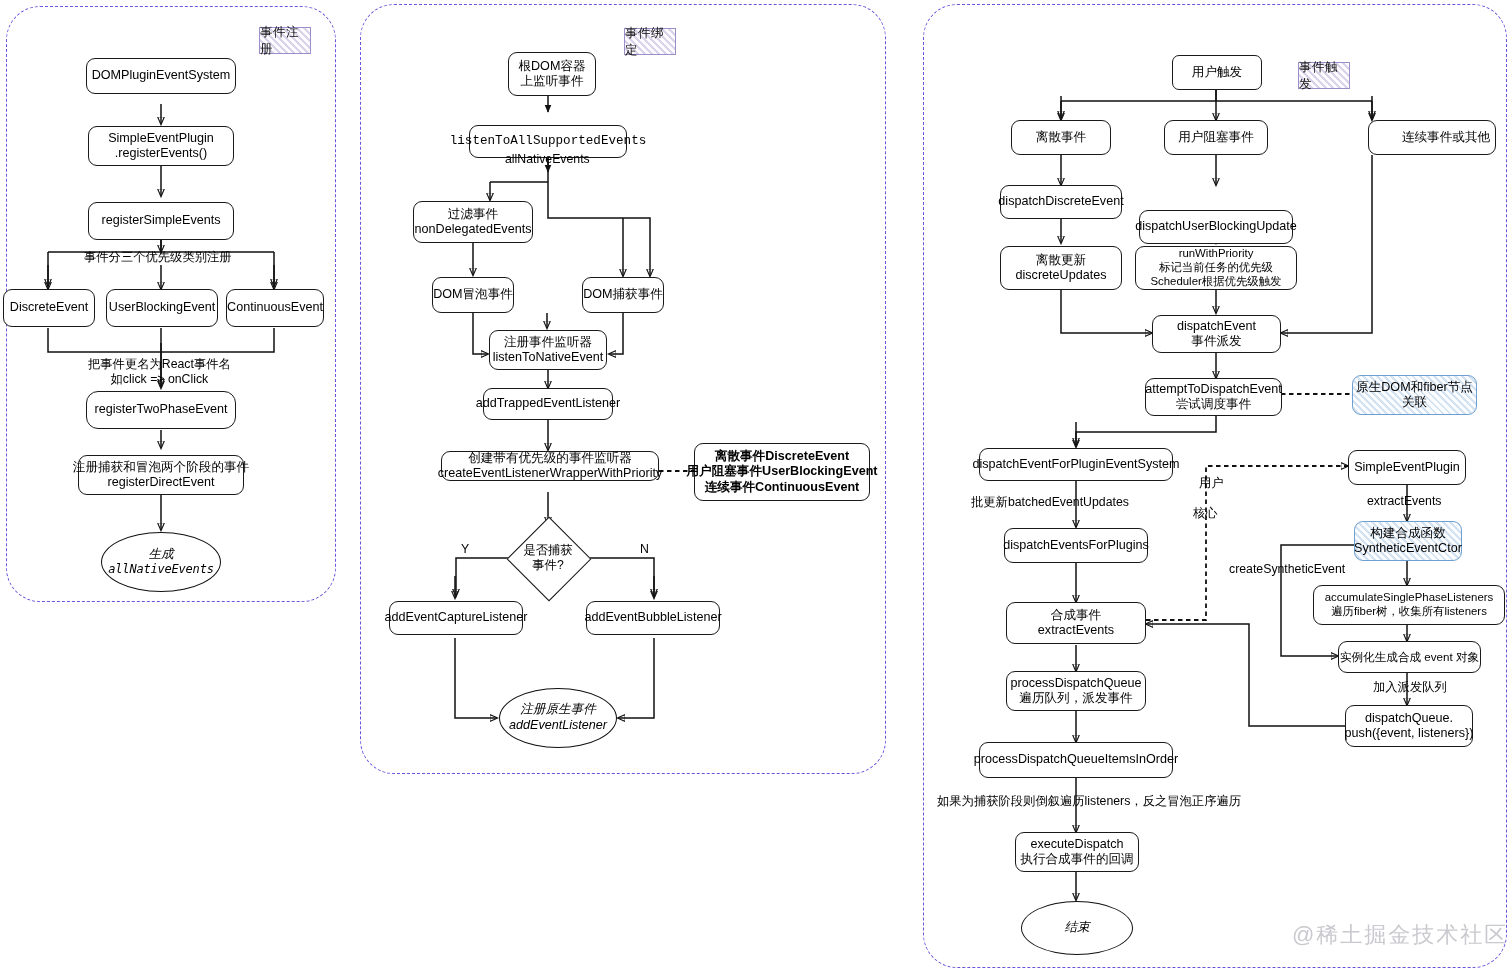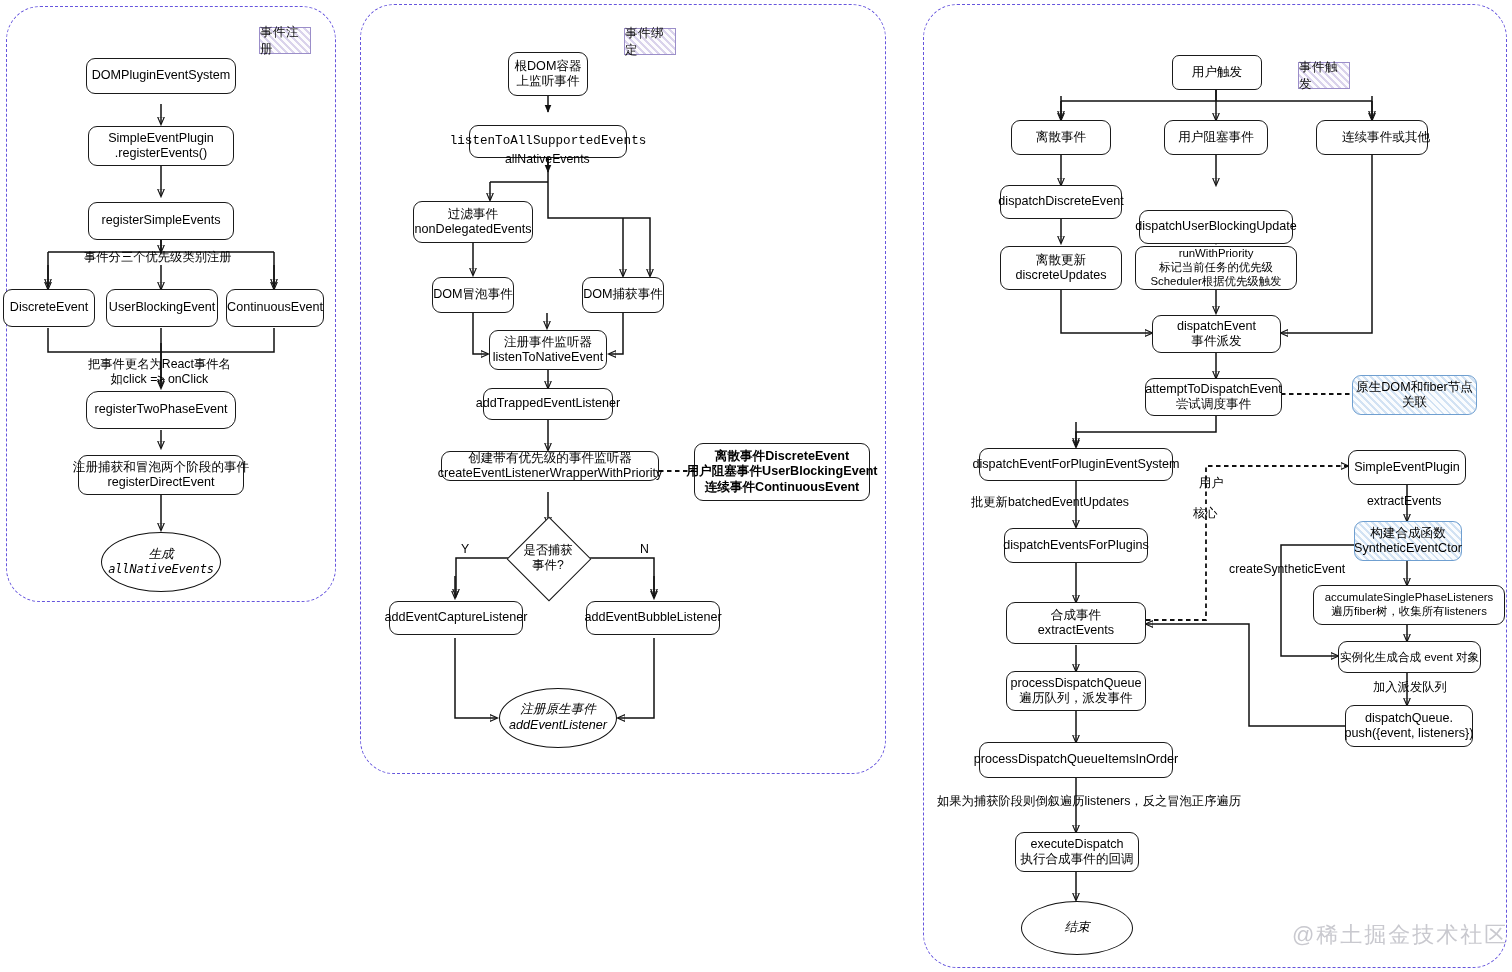--- a/index.html
+++ b/index.html
@@ -174,21 +174,21 @@
   </div>
 
   <div class="elabel" style="left:84px;top:250px;">事件分三个优先级类别注册</div>
   <div class="elabel" style="left:88px;top:357px;">
     <span style="display:block">
         <span style="display: block;">把事件更名为React事件名</span>
         <span style="display: block;">如click =&gt; onClick</span>
       </span>
   </div>
 
-  <div class="node" style="left:508px;top:52px;width:80px;height:44px;">
+  <div class="node" style="left:508px;top:52px;width:88px;height:44px;">
     <span class="l">根DOM容器</span>
     <span class="l">上监听事件</span>
   </div>
   <div class="node" style="left:469px;top:125px;width:158px;height:33px;font-family:Liberation Mono, monospace;">
     <span class="l">listenToAllSupportedEvents</span>
   </div>
   <div class="node" style="left:413px;top:201px;width:120px;height:42px;">
     <span class="l">过滤事件</span>
     <span class="l">nonDelegatedEvents</span>
   </div>
@@ -237,21 +237,21 @@
 
   <div class="node" style="left:1172px;top:55px;width:90px;height:35px;border-radius:7px;">
     <span class="l">用户触发</span>
   </div>
   <div class="node" style="left:1011px;top:120px;width:100px;height:35px;">
     <span class="l">离散事件</span>
   </div>
   <div class="node" style="left:1164px;top:120px;width:104px;height:35px;">
     <span class="l">用户阻塞事件</span>
   </div>
-  <div class="node" style="left:1316px;top:120px;width:112px;height:35px;padding-left:32px;">
+  <div class="node" style="left:1368px;top:120px;width:128px;height:35px;padding-left:32px;">
     <span class="l">连续事件或其他</span>
   </div>
   <div class="node" style="left:1000px;top:185px;width:122px;height:34px;">
     <span class="l">dispatchDiscreteEvent</span>
   </div>
   <div class="node" style="left:1139px;top:185px;width:154px;height:34px;margin-top:25px;">
     <span class="l">dispatchUserBlockingUpdate</span>
   </div>
   <div class="node" style="left:1000px;top:246px;width:122px;height:44px;">
     <span class="l">离散更新</span>

